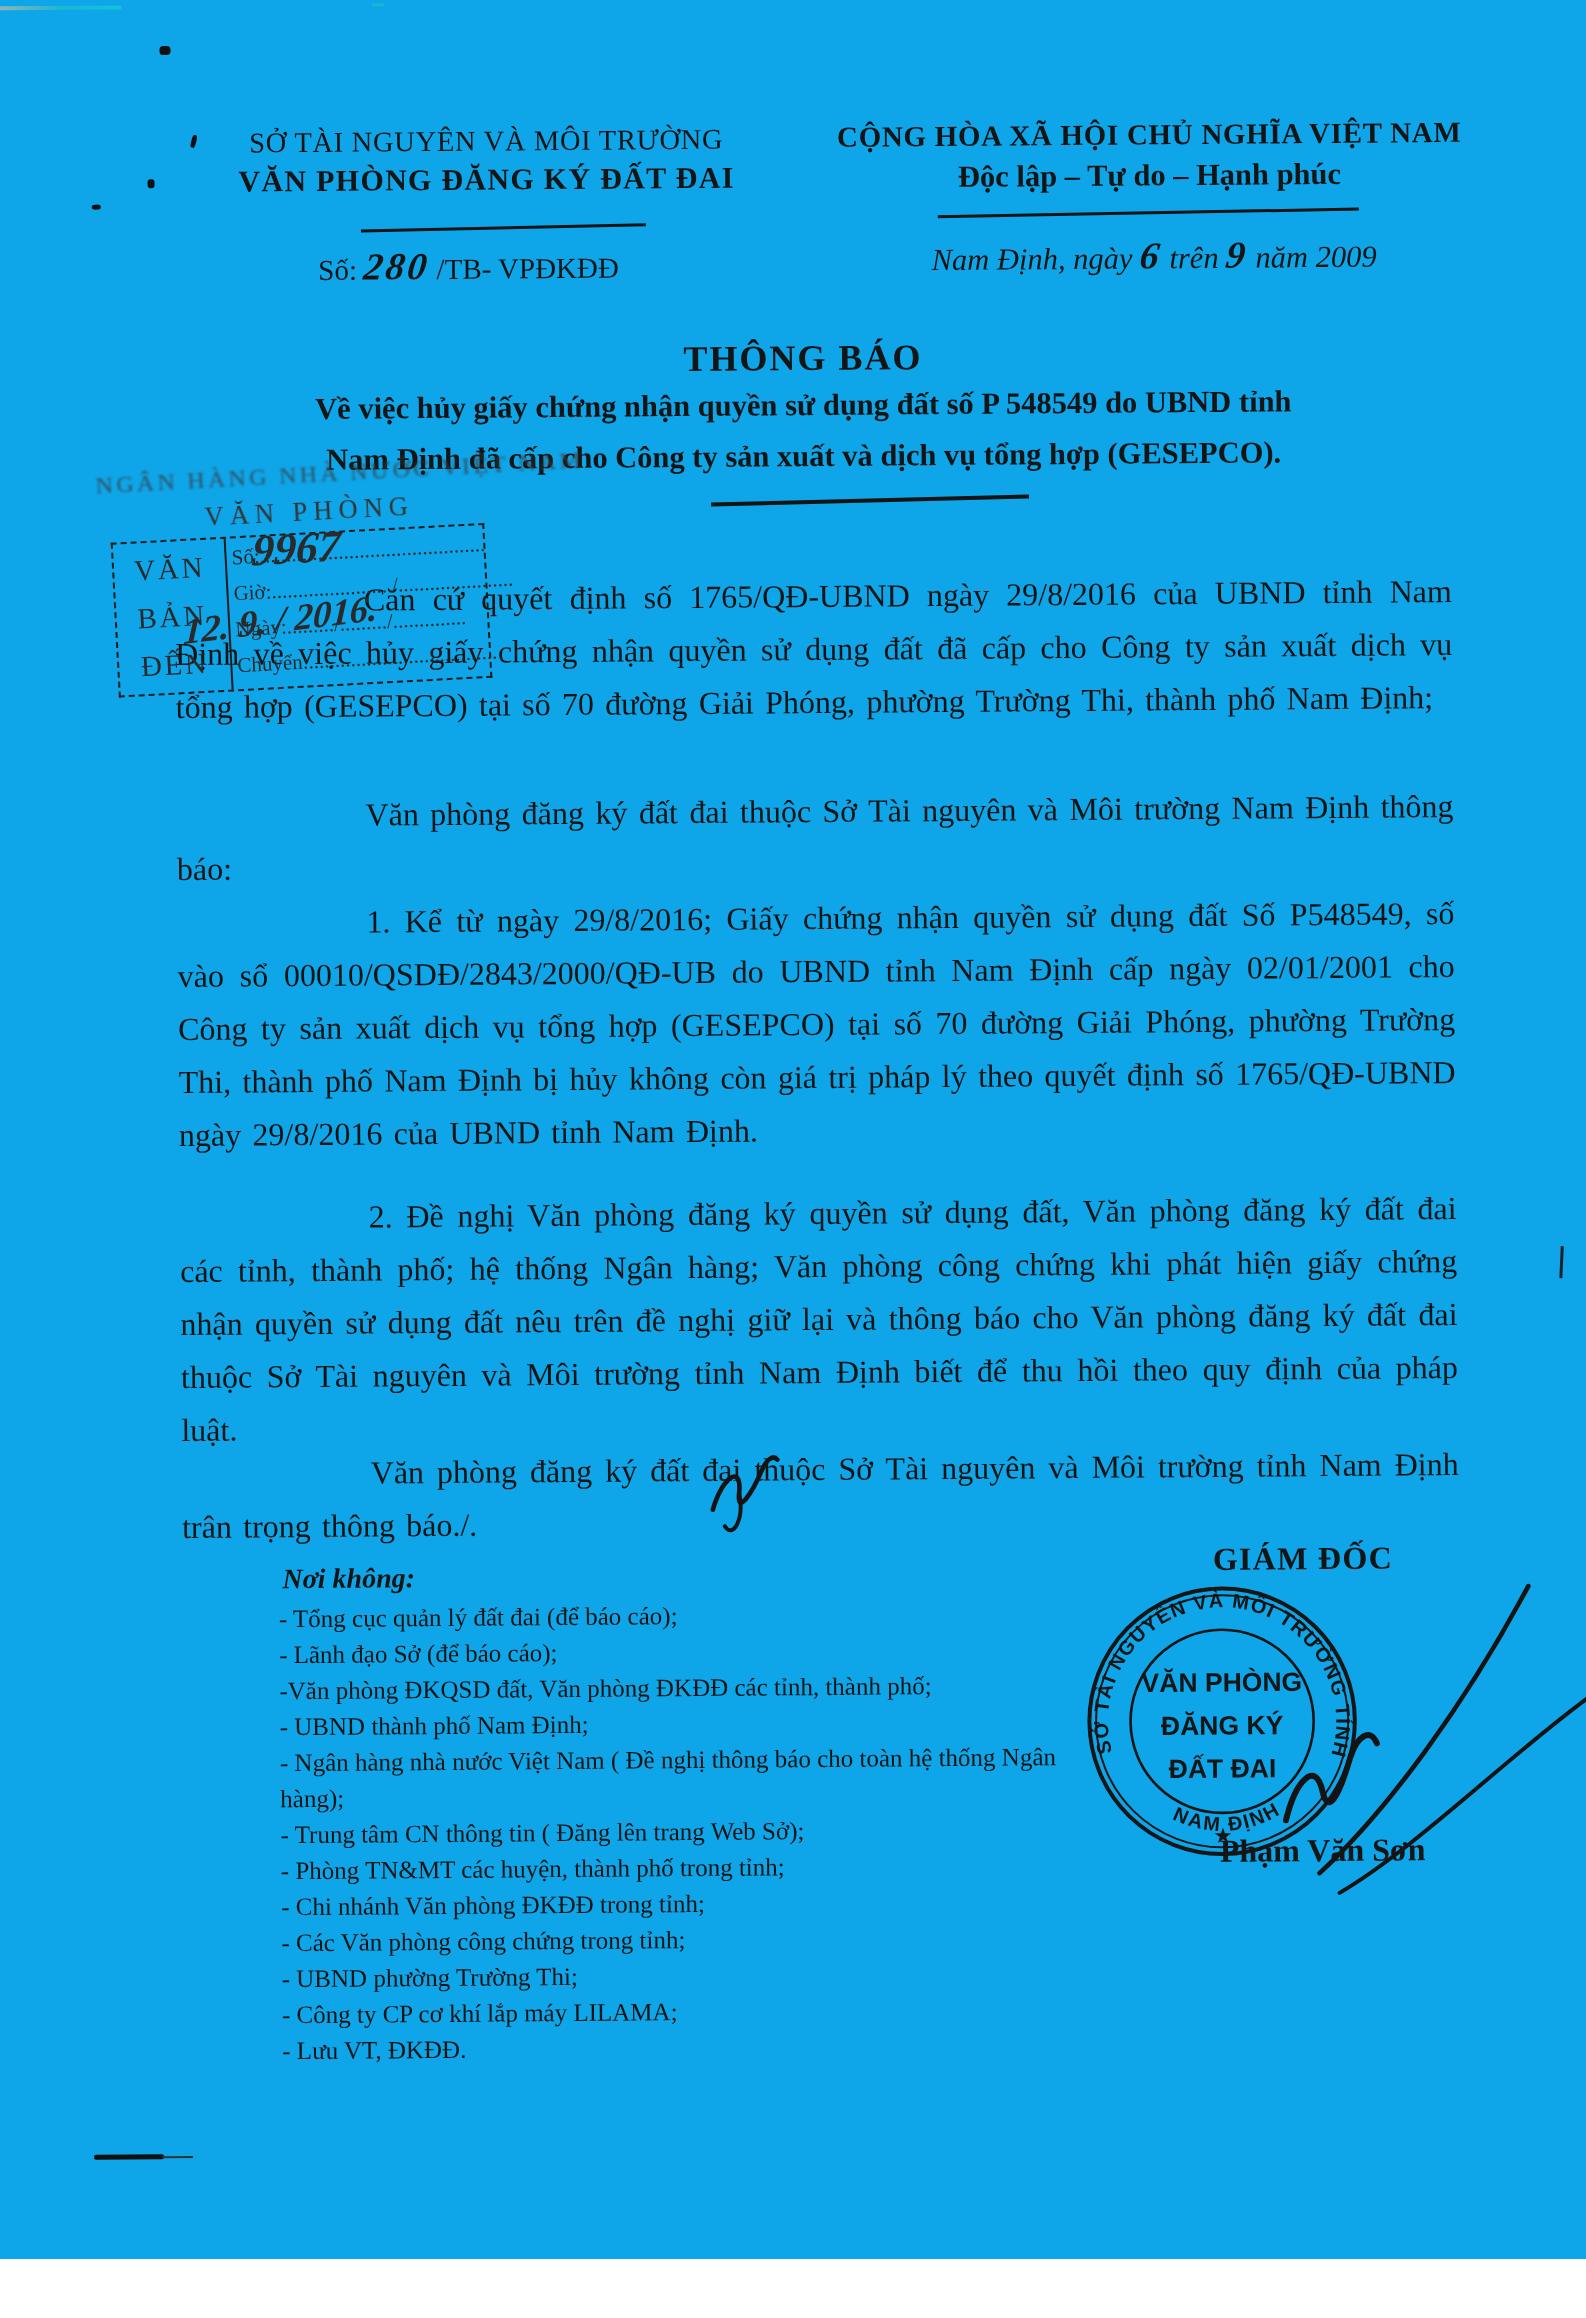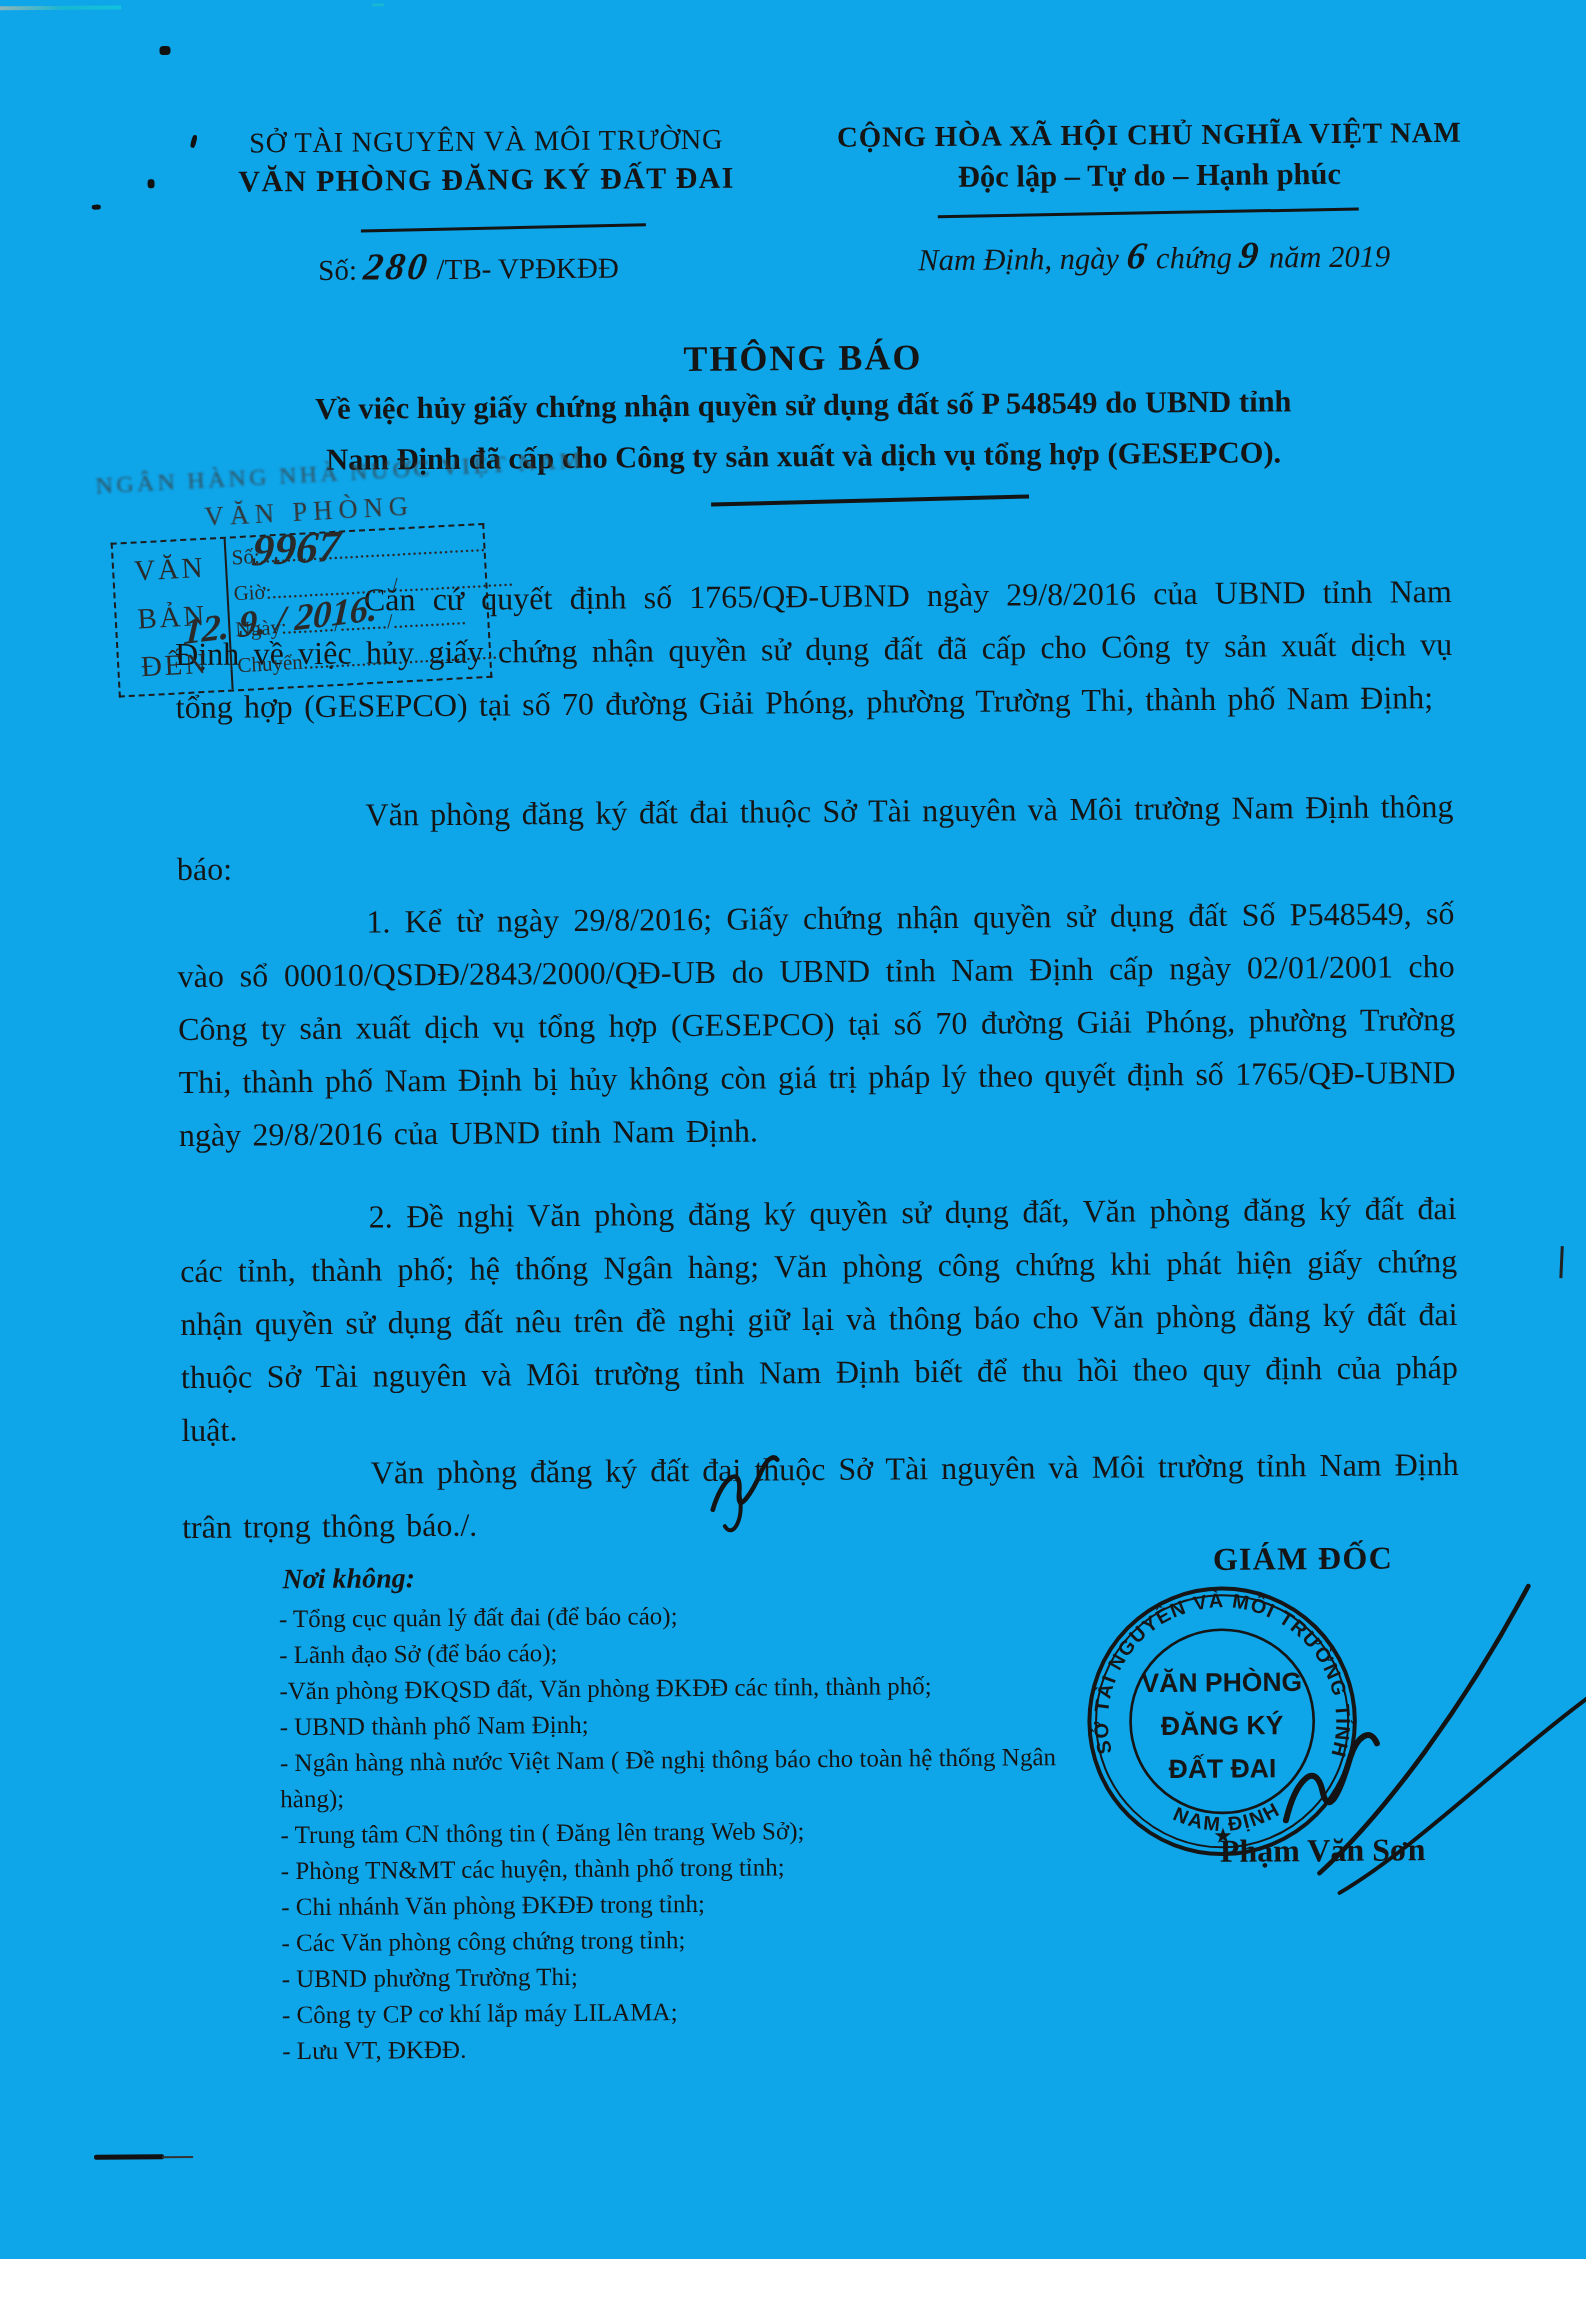--- a/index.html
+++ b/index.html
@@ -80,23 +80,23 @@
   </div>
 
   <div class="abs hdr-right ctr">
     <div class="hr1">CỘNG HÒA XÃ HỘI CHỦ NGHĨA VIỆT NAM</div>
     <div class="hr2">Độc lập – Tự do – Hạnh phúc</div>
   </div>
   <div class="rule rule-right"></div>
   <div class="abs date-line">
     <span>Nam Định, ngày</span>
     <span class="hw hw-num">6</span>
-    <span>chứng</span>
+    <span>trên</span>
     <span class="hw hw-num">9</span>
-    <span>năm 2019</span>
+    <span>năm 2009</span>
   </div>
 
   <div class="abs title ctr">THÔNG BÁO</div>
   <div class="abs sub1 ctr">Về việc hủy giấy chứng nhận quyền sử dụng đất số P 548549 do UBND tỉnh</div>
   <div class="abs sub2 ctr">Nam Định đã cấp cho Công ty sản xuất và dịch vụ tổng hợp (GESEPCO).</div>
   <div class="abs sub-underline"></div>
 
   <p class="para" style="top:570px">Căn cứ quyết định số 1765/QĐ-UBND ngày 29/8/2016 của UBND tỉnh Nam Định về việc hủy giấy chứng nhận quyền sử dụng đất đã cấp cho Công ty sản xuất dịch vụ tổng hợp (GESEPCO) tại số 70 đường Giải Phóng, phường Trường Thi, thành phố Nam Định;</p>
   <p class="para" style="top:785px">Văn phòng đăng ký đất đai thuộc Sở Tài nguyên và Môi trường Nam Định thông báo:</p>
   <p class="para" style="top:892px">1. Kể từ ngày 29/8/2016; Giấy chứng nhận quyền sử dụng đất Số P548549, số vào sổ 00010/QSDĐ/2843/2000/QĐ-UB do UBND tỉnh Nam Định cấp ngày 02/01/2001 cho Công ty sản xuất dịch vụ tổng hợp (GESEPCO) tại số 70 đường Giải Phóng, phường Trường Thi, thành phố Nam Định bị hủy không còn giá trị pháp lý theo quyết định số 1765/QĐ-UBND ngày 29/8/2016 của UBND tỉnh Nam Định.</p>

